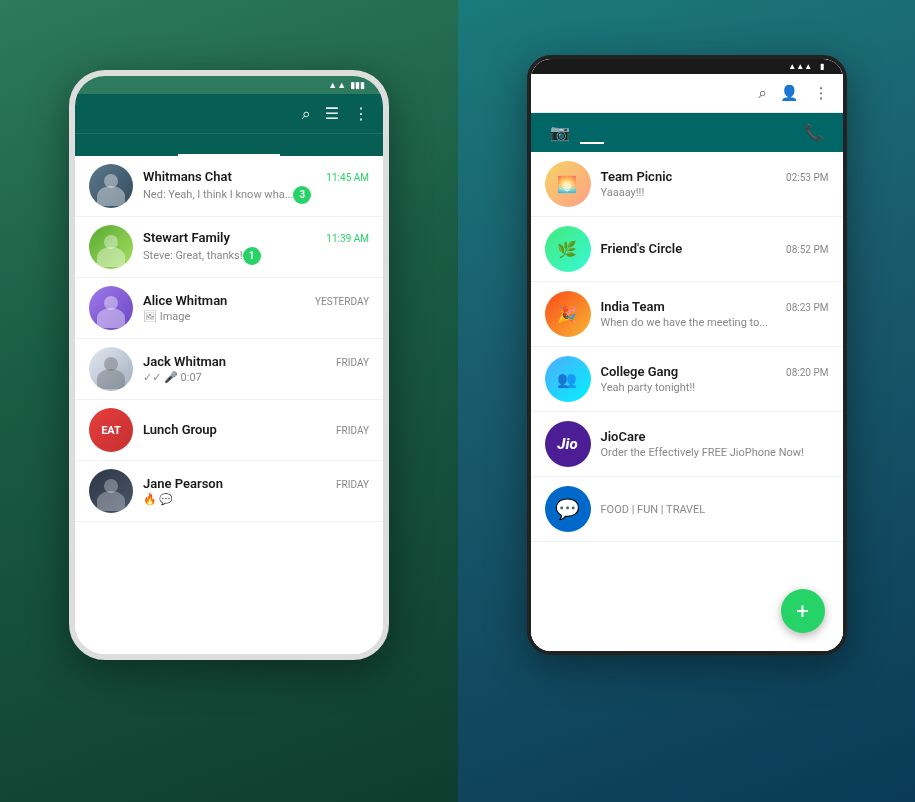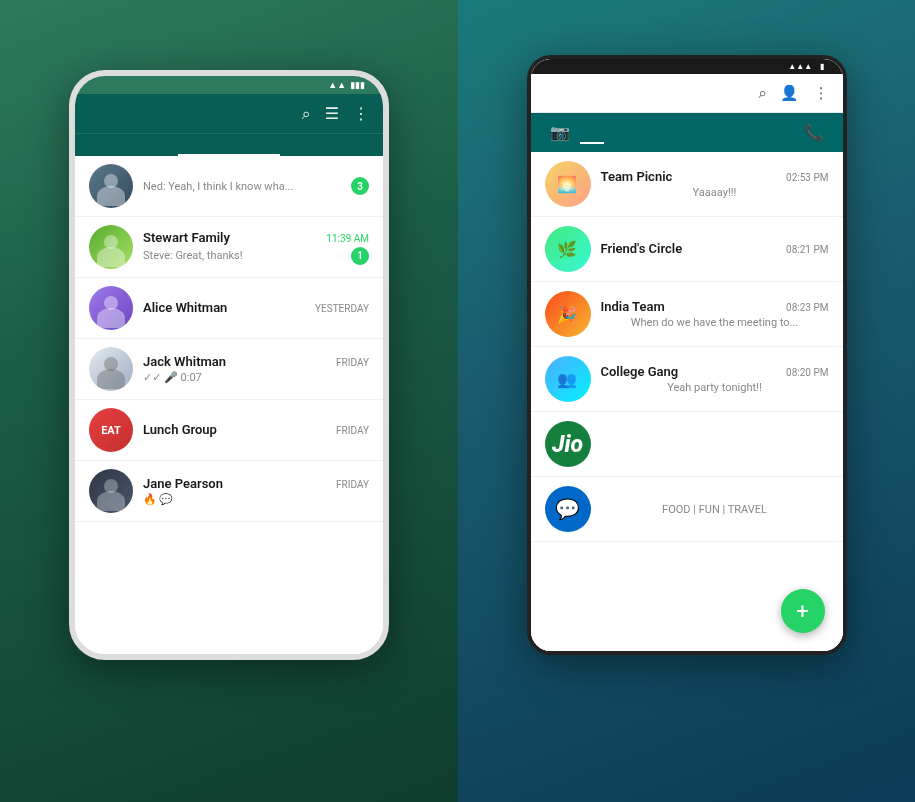--- a/index.html
+++ b/index.html
@@ -134,21 +134,20 @@
       font-weight: 600;
       color: #1a1a1a;
     }
     .chat-time {
       font-size: 10px;
       color: #25d366;
     }
     .chat-time.grey { color: #888; }
     .chat-bottom {
       display: flex;
-      justify-content: space-between;
       align-items: center;
     }
     .chat-preview {
       font-size: 11px;
       color: #888;
       white-space: nowrap;
       overflow: hidden;
       text-overflow: ellipsis;
       max-width: 180px;
     }
@@ -322,21 +321,20 @@
     .jio-time {
       font-size: 10px;
       color: #888;
     }
     .jio-preview {
       font-size: 11px;
       color: #888;
       white-space: nowrap;
       overflow: hidden;
       text-overflow: ellipsis;
-      text-align: center;
     }
 
     .fab-button {
       position: absolute;
       bottom: 18px;
       right: 18px;
       width: 44px;
       height: 44px;
       background: #25d366;
       border-radius: 50%;
@@ -385,20 +383,24 @@
       <div class="chat-list" id="wa-chat-list">
       <div class="chat-item">
     <div class="avatar">
               <div style="width:100%;height:100%;background:linear-gradient(135deg,#5a7a8a,#34495e);display:flex;align-items:flex-end;justify-content:center;padding-bottom:2px;">
                 <div style="width:28px;height:20px;background:rgba(255,255,255,0.4);border-radius:50% 50% 0 0;position:relative;">
                   <div style="position:absolute;top:-12px;left:50%;transform:translateX(-50%);width:14px;height:14px;background:rgba(255,255,255,0.4);border-radius:50%;"></div>
                 </div>
               </div>
             </div>
     <div class="chat-content">
+      <div class="chat-top">
+        <span class="chat-name">Whitmans Chat</span>
+        <span class="chat-time">11:45 AM</span>
+      </div>
       <div class="chat-bottom">
         <span class="chat-preview">Ned: Yeah, I think I know wha...</span>
         <div class="badge">3</div>
       </div>
     </div>
   </div>
           <div class="chat-item">
     <div class="avatar">
               <div style="width:100%;height:100%;background:linear-gradient(135deg,#56ab2f,#a8e063);display:flex;align-items:flex-end;justify-content:center;padding-bottom:2px;">
                 <div style="width:28px;height:20px;background:rgba(255,255,255,0.4);border-radius:50% 50% 0 0;position:relative;">
@@ -422,20 +424,24 @@
               <div style="width:100%;height:100%;background:linear-gradient(135deg,#9f7aea,#6b46c1);display:flex;align-items:flex-end;justify-content:center;padding-bottom:2px;">
                 <div style="width:28px;height:20px;background:rgba(255,255,255,0.4);border-radius:50% 50% 0 0;position:relative;">
                   <div style="position:absolute;top:-12px;left:50%;transform:translateX(-50%);width:14px;height:14px;background:rgba(255,255,255,0.4);border-radius:50%;"></div>
                 </div>
               </div>
             </div>
     <div class="chat-content">
       <div class="chat-top">
         <span class="chat-name">Alice Whitman</span>
         <span class="chat-time grey">YESTERDAY</span>
+      </div>
+      <div class="chat-bottom">
+        <span class="chat-preview">🖼 Image</span>
+
       </div>
     </div>
   </div>
           <div class="chat-item">
     <div class="avatar">
               <div style="width:100%;height:100%;background:linear-gradient(135deg,#e2e8f0,#a0aec0);display:flex;align-items:flex-end;justify-content:center;padding-bottom:2px;">
                 <div style="width:28px;height:20px;background:rgba(100,100,100,0.4);border-radius:50% 50% 0 0;position:relative;">
                   <div style="position:absolute;top:-12px;left:50%;transform:translateX(-50%);width:14px;height:14px;background:rgba(100,100,100,0.4);border-radius:50%;"></div>
                 </div>
               </div>
@@ -535,21 +541,21 @@
       <div class="jio-preview">Yaaaay!!!</div>
     </div>
   </div>
           <div class="jio-chat-item">
     <div class="jio-avatar jio-avatar-friends" style="width:46px;height:46px;border-radius:50%;overflow:hidden;flex-shrink:0;">
               <div style="width:100%;height:100%;background:linear-gradient(135deg,#43e97b,#38f9d7);display:flex;align-items:center;justify-content:center;font-size:16px;">🌿</div>
             </div>
     <div class="jio-content">
       <div class="jio-top">
         <span class="jio-name">Friend's Circle</span>
-        <span class="jio-time">08:21 PM</span>
+        <span class="jio-time">08:52 PM</span>
       </div>
     </div>
   </div>
           <div class="jio-chat-item">
     <div class="jio-avatar jio-avatar-india" style="width:46px;height:46px;border-radius:50%;overflow:hidden;flex-shrink:0;">
               <div style="width:100%;height:100%;background:linear-gradient(135deg,#fc4a1a,#f7b733);display:flex;align-items:center;justify-content:center;font-size:16px;">🎉</div>
             </div>
     <div class="jio-content">
       <div class="jio-top">
         <span class="jio-name">India Team</span>
@@ -565,23 +571,28 @@
     <div class="jio-content">
       <div class="jio-top">
         <span class="jio-name">College Gang</span>
         <span class="jio-time">08:20 PM</span>
       </div>
       <div class="jio-preview">Yeah party tonight!!</div>
     </div>
   </div>
           <div class="jio-chat-item">
     <div class="jio-avatar jio-avatar-jiocare" style="width:46px;height:46px;border-radius:50%;overflow:hidden;flex-shrink:0;">
-              <div style="width:100%;height:100%;background:#15803d;display:flex;align-items:center;justify-content:center;color:white;font-size:23px;font-weight:800;font-style:italic;">Jio</div>
+              <div style="width:100%;height:100%;background:#4c1d95;display:flex;align-items:center;justify-content:center;color:white;font-size:15px;font-weight:800;font-style:italic;">Jio</div>
             </div>
     <div class="jio-content">
+      <div class="jio-top">
+        <span class="jio-name">JioCare</span>
+        <span class="jio-time"></span>
+      </div>
+      <div class="jio-preview">Order the Effectively FREE JioPhone Now!</div>
     </div>
   </div>
           <div class="jio-chat-item">
     <div class="jio-avatar jio-avatar-jiochat-ch" style="width:46px;height:46px;border-radius:50%;overflow:hidden;flex-shrink:0;">
               <div style="width:100%;height:100%;background:#0068c8;display:flex;align-items:center;justify-content:center;color:white;font-size:20px;">💬</div>
             </div>
     <div class="jio-content">
       <div class="jio-preview">FOOD | FUN | TRAVEL</div>
     </div>
   </div>

